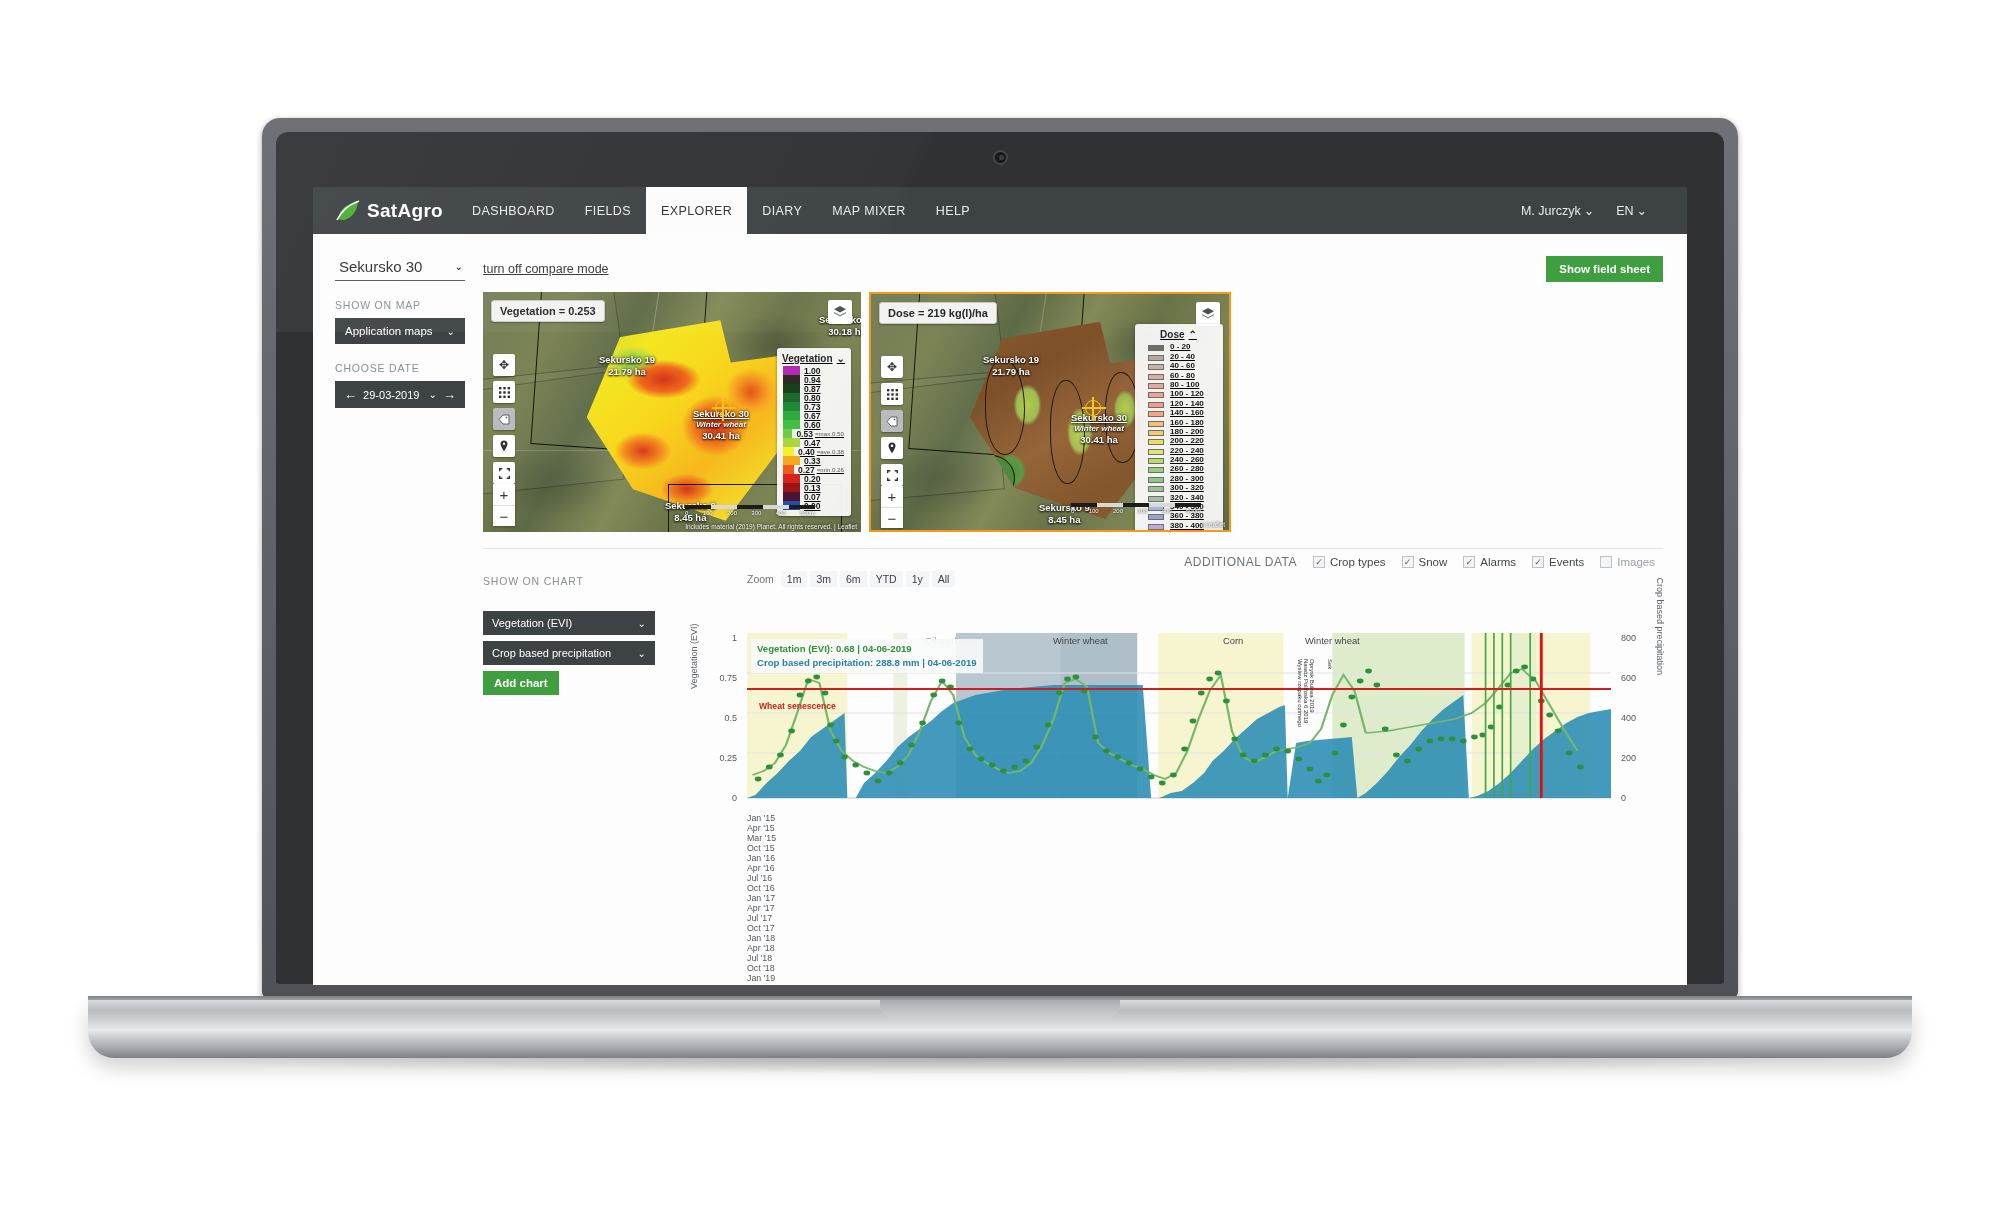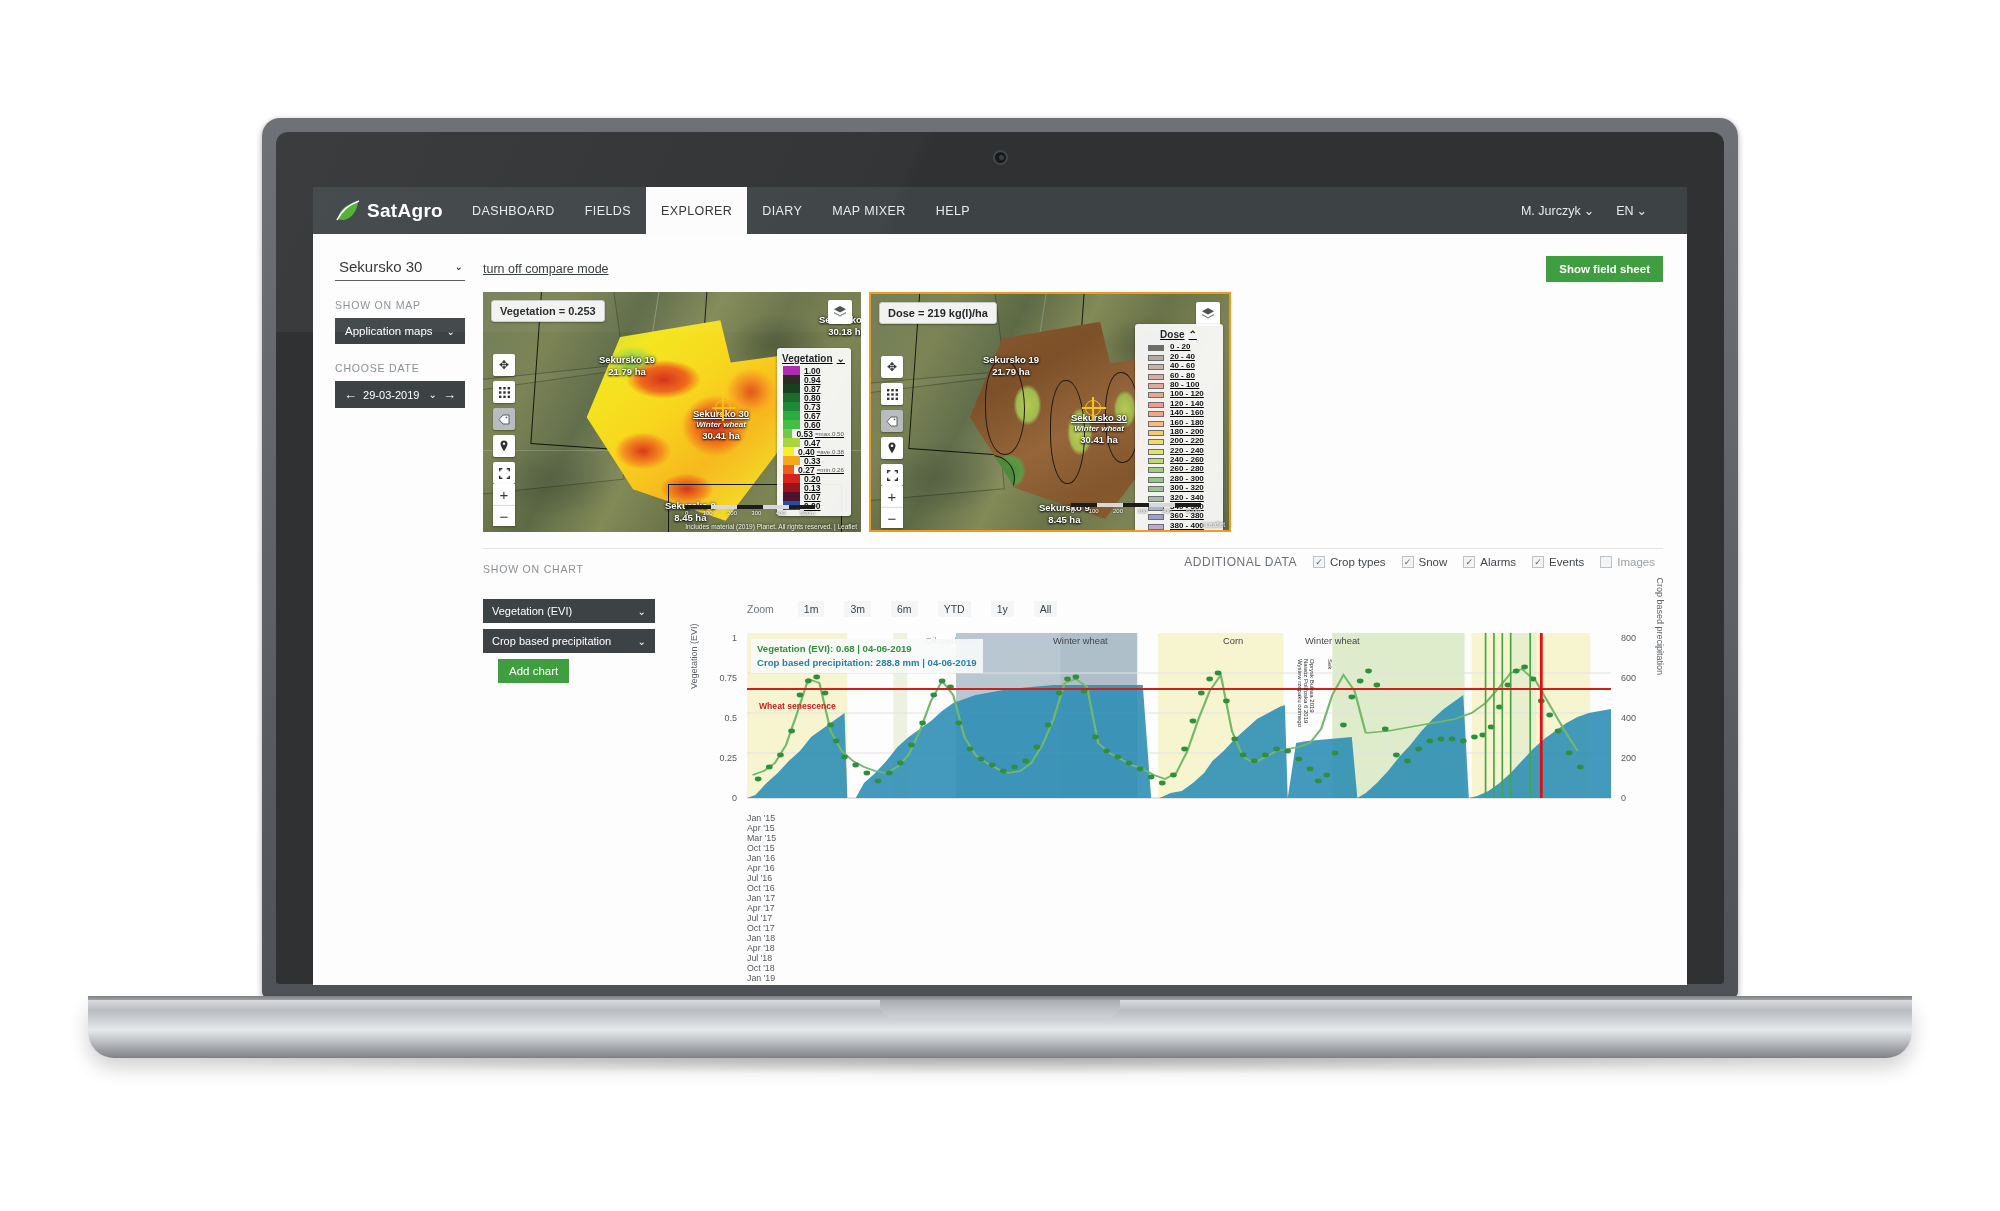--- a/index.html
+++ b/index.html
@@ -226,42 +226,42 @@
   }
   .crosshair::before, .crosshair::after {
     content:''; position:absolute; background:#f5c518;
   }
   .crosshair::before { left:50%; top:-4px; width:1.6px; height:24px; margin-left:-0.8px; }
   .crosshair::after { top:50%; left:-4px; height:1.6px; width:24px; margin-top:-0.8px; }
 
   
   .chart-section { margin-top: 16px; border-top: 1px solid #e3e3e3; padding-top: 14px; display:flex; }
   .chart-left { width: 172px; padding-left: 0; }
-  .chart-left .sb-label { margin-top: 0; }
+  .chart-left .sb-label { margin-top: 12px; }
   .chart-dd {
     background:#3d4245; color:#fff; font-size:11px; padding: 6px 9px; margin-bottom: 6px;
     display:flex; align-items:center; justify-content:space-between; cursor:pointer;
   }
   .add-chart-btn {
-    background:#3f9e3f; color:#fff; font-size:11.5px; font-weight:400;
-    padding: 6px 11px; border:none; cursor:pointer;margin-left:15px;
+    background:#3f9e3f; color:#fff; font-size:11.5px; font-weight:700;
+    padding: 6px 11px; border:none; cursor:pointer;
   }
   .chart-right { flex:1; position:relative; }
 
   .addl-row {
     position:absolute; right: 8px; top: -8px; display:flex; align-items:center; gap: 16px;
   }
   .addl-title { font-size:12px; color:#6b7176; letter-spacing:.5px; }
   .cbx { display:flex; align-items:center; gap:5px; font-size:11.5px; color:#41464a; cursor:pointer; }
   .cbx .box {
     width:12px; height:12px; border:1px solid #bdc2c6; background:#f3f4f5;
     display:flex; align-items:center; justify-content:center; font-size:9px; color:#5a6166;
   }
 
-  .zoom-row { position:absolute; left: 92px; top: 38px; display:flex; align-items:center; gap:20px; }
+  .zoom-row { position:absolute; left: 92px; top: 8px; display:flex; align-items:center; gap:3px; }
   .zoom-row .lbl { font-size:10.5px; color:#6d7478; margin-right:4px; }
   .zbtn { font-size:10.5px; color:#3d4245; background:#f4f5f6; padding: 2px 6px; cursor:pointer; }
 
   .navigator { position:absolute; left: 92px; right: 8px; top: 50px; height: 16px; border-bottom:1px solid #e6e6e6; }
   .nav-years { display:flex; height:100%; }
   .nav-years div { flex:1; font-size:9.5px; color:#7b8287; padding-left: 2px; }
   .nav-sel { position:absolute; right: 59px; top:0; width: 110px; height: 16px; background: rgba(124,161,200,.35); }
 
   .plot-wrap { position:absolute; left: 0; right: 0; top: 74px; height: 200px; }
   .ylabel-left {

